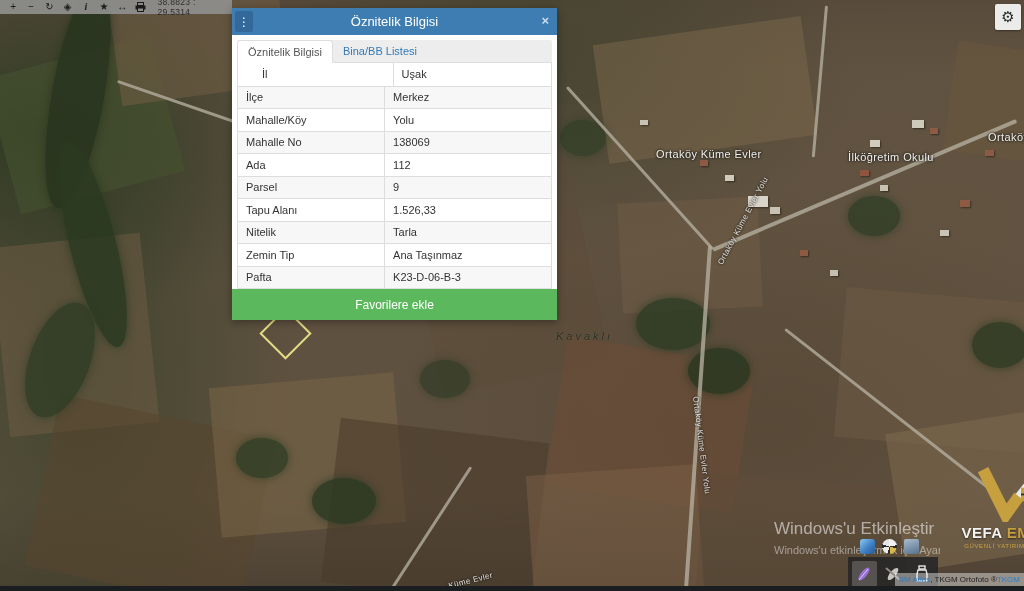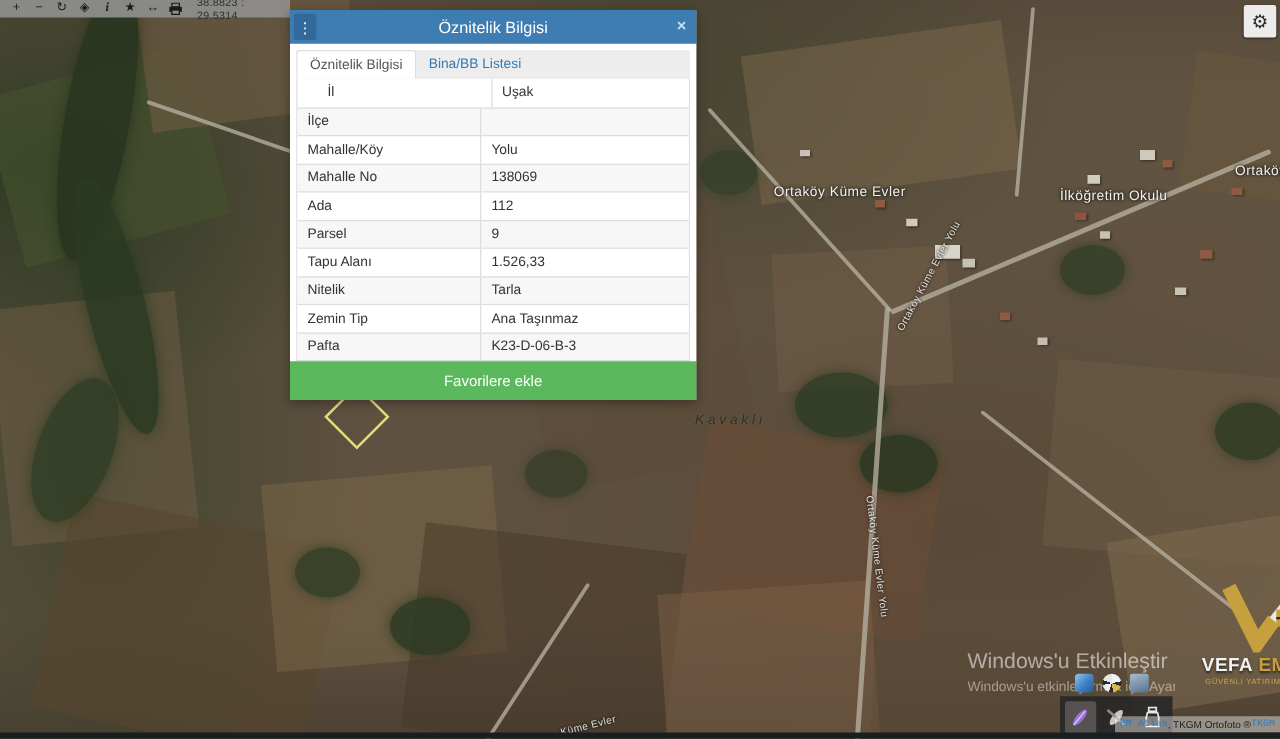--- a/index.html
+++ b/index.html
@@ -100,21 +100,21 @@
   #draw-tools { position:absolute; left:848px; top:557px; width:90px; height:34px;
     background:rgba(40,40,40,.92); display:flex; align-items:center; gap:4px; padding:0 4px; z-index:5; }
   .dtool { width:26px; height:26px; display:flex; align-items:center; justify-content:center;
     border-radius:2px; cursor:pointer; }
   .dtool.selected { background:#55524f; }
 
   
   #attribution { position:absolute; right:0; bottom:5px; height:13px; z-index:5;
     background:rgba(255,255,255,.42); display:flex; align-items:center; padding:0 4px;
     font-size:8px; white-space:nowrap; }
-  #attribution .lnk { color:#2d7cc0; cursor:pointer;font-family:Liberation Mono, monospace; }
+  #attribution .lnk { color:#2d7cc0; cursor:pointer; }
   #attribution .mid { color:#222; }
 
   #bottom-strip { position:absolute; left:0; bottom:0; width:1024px; height:5px;
     background:#1b1e20; z-index:6; }
 </style>
 </head>
 <body>
 
 <div id="stage">
 
@@ -165,21 +165,21 @@
         <div class="bldg" style="left: 960px; top: 200px; width: 10px; height: 7px; background: rgb(141, 90, 68);"></div>
         <div class="bldg" style="left: 940px; top: 230px; width: 9px; height: 6px; background: rgb(202, 196, 182);"></div>
         <div class="bldg" style="left: 800px; top: 250px; width: 8px; height: 6px; background: rgb(141, 90, 68);"></div>
         <div class="bldg" style="left: 830px; top: 270px; width: 8px; height: 6px; background: rgb(196, 190, 176);"></div>
         <div class="bldg" style="left: 870px; top: 140px; width: 10px; height: 7px; background: rgb(210, 204, 190);"></div>
         <div class="bldg" style="left: 500px; top: 18px; width: 14px; height: 8px; background: rgb(213, 209, 198);"></div>
         <div class="bldg" style="left: 640px; top: 120px; width: 8px; height: 5px; background: rgb(200, 194, 180);"></div>
         <div class="bldg" style="left: 985px; top: 150px; width: 9px; height: 6px; background: rgb(141, 90, 68);"></div>
       </div>
 
-    <span class="map-label place" style="left:619px;top:148px;">Ortaköy Küme Evler</span>
+    <span class="map-label place" style="left:656px;top:148px;">Ortaköy Küme Evler</span>
     <span class="map-label place" style="left:848px;top:151px;">İlköğretim Okulu</span>
     <span class="map-label place" style="left:988px;top:131px;">Ortaköy</span>
     <span id="label-kavakli">Kavaklı</span>
     <span class="map-label road-label" style="left:716px;top:262px;transform:rotate(-62deg);transform-origin:0 0;">Ortaköy Küme Evler Yolu</span>
     <span class="map-label road-label" style="left:700px;top:396px;transform:rotate(83deg);transform-origin:0 0;">Ortaköy Küme Evler Yolu</span>
     <span class="map-label road-label" style="left:448px;top:576px;transform:rotate(-14deg);">Küme Evler</span>
 
     <div id="parcel-outline"></div>
   </div>
 
@@ -218,20 +218,21 @@
         <span class="tab active">Öznitelik Bilgisi</span>
         <span class="tab inactive">Bina/BB Listesi</span>
       </div>
       <div id="attr-table">
         <div class="trow">
             <div class="tlabel">İl</div>
             <div class="tvalue">Uşak</div>
           </div>
         <div class="trow">
             <div class="tlabel">İlçe</div>
+            <div class="tvalue">Merkez</div>
           </div>
         <div class="trow">
             <div class="tlabel">Mahalle/Köy</div>
             <div class="tvalue">Yolu</div>
           </div>
         <div class="trow">
             <div class="tlabel">Mahalle No</div>
             <div class="tvalue">138069</div>
           </div>
         <div class="trow">

